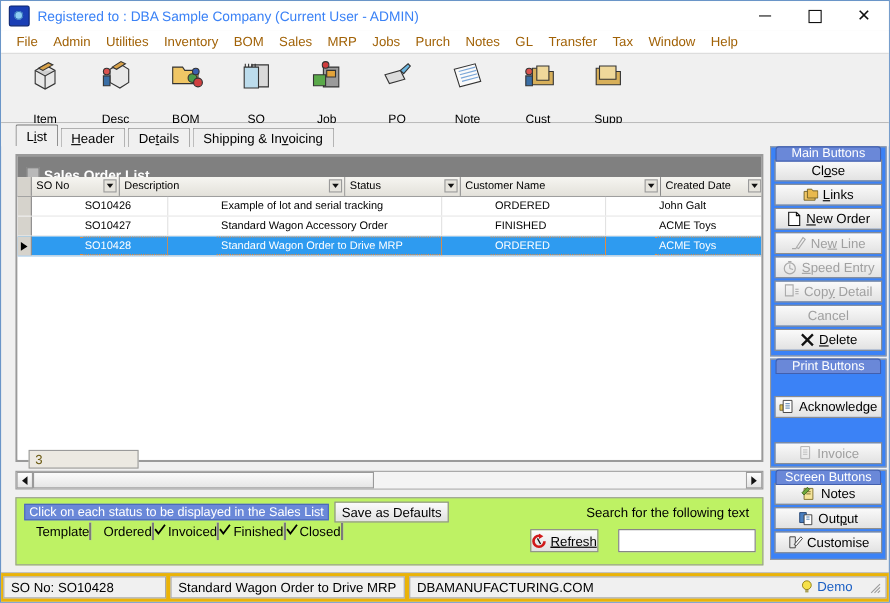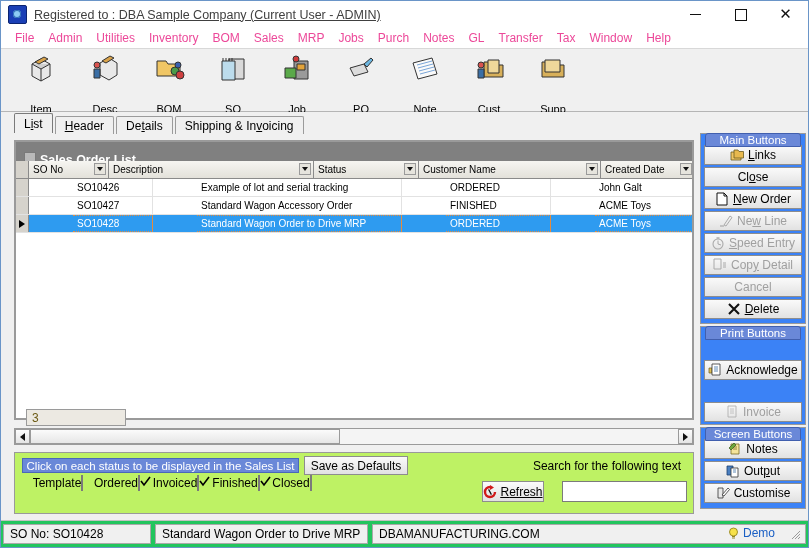--- a/index.html
+++ b/index.html
@@ -13,33 +13,33 @@
   }
   #app{position:relative;width:809px;height:548px;box-sizing:border-box;
        border:1px solid #6a95c8;background:#f0f0f0;}
 
   
   .titlebar{height:27px;background:#ffffff;display:flex;align-items:center;position:relative;}
   .app-icon{width:17px;height:17px;margin-left:7px;margin-right:7px;background:#1a3fb5;
             border:1px solid #0b2470;border-radius:2px;position:relative;flex:0 0 auto;}
   .app-icon:after{content:"";position:absolute;left:4px;top:4px;width:8px;height:8px;border-radius:50%;
                   background:#8ecdf5;box-shadow:inset 0 0 0 1px #2f6fb5;}
-  .title-text{font-size:12.5px;color:#404040;white-space:nowrap;text-decoration:underline;}
+  .title-text{font-size:12.5px;color:#3b82f6;white-space:nowrap;}
   .wincontrols{position:absolute;right:0;top:0;height:27px;display:flex;}
   .wbtn{width:45px;height:27px;display:flex;align-items:center;justify-content:center;
         font-size:13px;color:#111;line-height:1;}
   .wbtn .gl{display:block;}
   .wbtn.min .gl{width:11px;height:1px;background:#111;}
   .wbtn.max .gl{width:10px;height:10px;border:1px solid #111;}
   .wbtn.close .gl{font-size:15px;font-family:"DejaVu Sans",sans-serif;}
 
   
   .menubar{height:20px;background:#fff;display:flex;align-items:center;padding-left:7px;
            border-bottom:1px solid #d8d8d8;}
-  .menu-item{padding:2px 7px;font-size:12px;color:#ec4899;white-space:nowrap;}
+  .menu-item{padding:2px 7px;font-size:12px;color:#a16207;white-space:nowrap;}
 
   
   .toolbar{height:62px;background:#f0f0f0;display:flex;align-items:flex-start;
            padding-left:8px;border-bottom:1px solid #b5b5b5;}
   .tool{width:64px;height:60px;display:flex;flex-direction:column;align-items:center;
         justify-content:flex-start;padding-top:4px;box-sizing:border-box;}
   .tool .ico{width:34px;height:32px;position:relative;}
   .tool .lbl{font-size:11px;margin-top:18px;color:#000;}
 
   
@@ -140,21 +140,21 @@
             border:1px solid #415fae;border-radius:3px 3px 0 0;color:#fff;font-size:11.5px;
             display:flex;align-items:center;justify-content:center;box-sizing:border-box;}
   .pbtn{height:20px;margin:2px 3px;display:flex;align-items:center;justify-content:center;
         gap:4px;font-size:12px;
         background:linear-gradient(#fafafa,#e2e2e2);border:1px solid #8d8d8d;box-sizing:border-box;}
   .pbtn.dis{color:#a0a0a0;}
   .pbtn u{text-decoration:underline;}
   .pico{width:14px;height:14px;flex:0 0 14px;}
 
   
-  .statusbar{position:absolute;left:0;right:0;bottom:0;height:26px;background:#22c55e;
+  .statusbar{position:absolute;left:0;right:0;bottom:0;height:26px;background:#eab308;
              border-top:1px solid #c2c2c2;display:flex;align-items:center;}
   .spane{height:20px;margin:0 2px;border:1px solid #a9a9a9;background:#f0f0f0;box-sizing:border-box;
          display:flex;align-items:center;padding-left:6px;font-size:12px;}
   .sp1{width:148px;flex:0 0 148px;}
   .sp2{width:213px;flex:0 0 213px;}
   .sp3{flex:1 1 auto;position:relative;}
   .demo{position:absolute;right:30px;top:1px;display:flex;align-items:center;gap:4px;
         color:#1a5fc4;font-size:12px;}
   .bulb{width:11px;height:13px;}
   .grip{position:absolute;right:3px;bottom:2px;width:14px;height:14px;}
@@ -465,28 +465,28 @@
         <input class="searchbox" type="text" value="" style="">
       </div>
 
     </div>
 
     <div class="rightpane">
 
       <div class="panelgrp" style="margin-top:24px;padding-top:9px;padding-bottom:2px;">
         <div class="panelhdr">Main Buttons</div>
         <div class="pbtn">
+          <span>Cl<u>o</u>se</span>
+        </div>
+        <div class="pbtn">
           <svg class="pico" viewBox="0 0 14 14">
             <path d="M1 4 L5 4 L6 5.5 L11 5.5 L11 12 L1 12 Z" fill="#f0c665" stroke="#6a5a20" stroke-width=".8"></path>
             <path d="M4 2 L8 2 L9 3.5 L13.5 3.5 L13.5 10 L4 10 Z" fill="#e8b94e" stroke="#6a5a20" stroke-width=".8"></path>
           </svg>
           <span><u>L</u>inks</span>
-        </div>
-        <div class="pbtn">
-          <span>Cl<u>o</u>se</span>
         </div>
         <div class="pbtn">
           <svg class="pico" viewBox="0 0 14 14">
             <path d="M2 1 L9 1 L12 4 L12 13 L2 13 Z" fill="#fff" stroke="#111" stroke-width="1"></path>
             <path d="M9 1 L9 4 L12 4" fill="none" stroke="#111" stroke-width="1"></path>
           </svg>
           <span><u>N</u>ew Order</span>
         </div>
         <div class="pbtn dis">
           <svg class="pico" viewBox="0 0 14 14">

